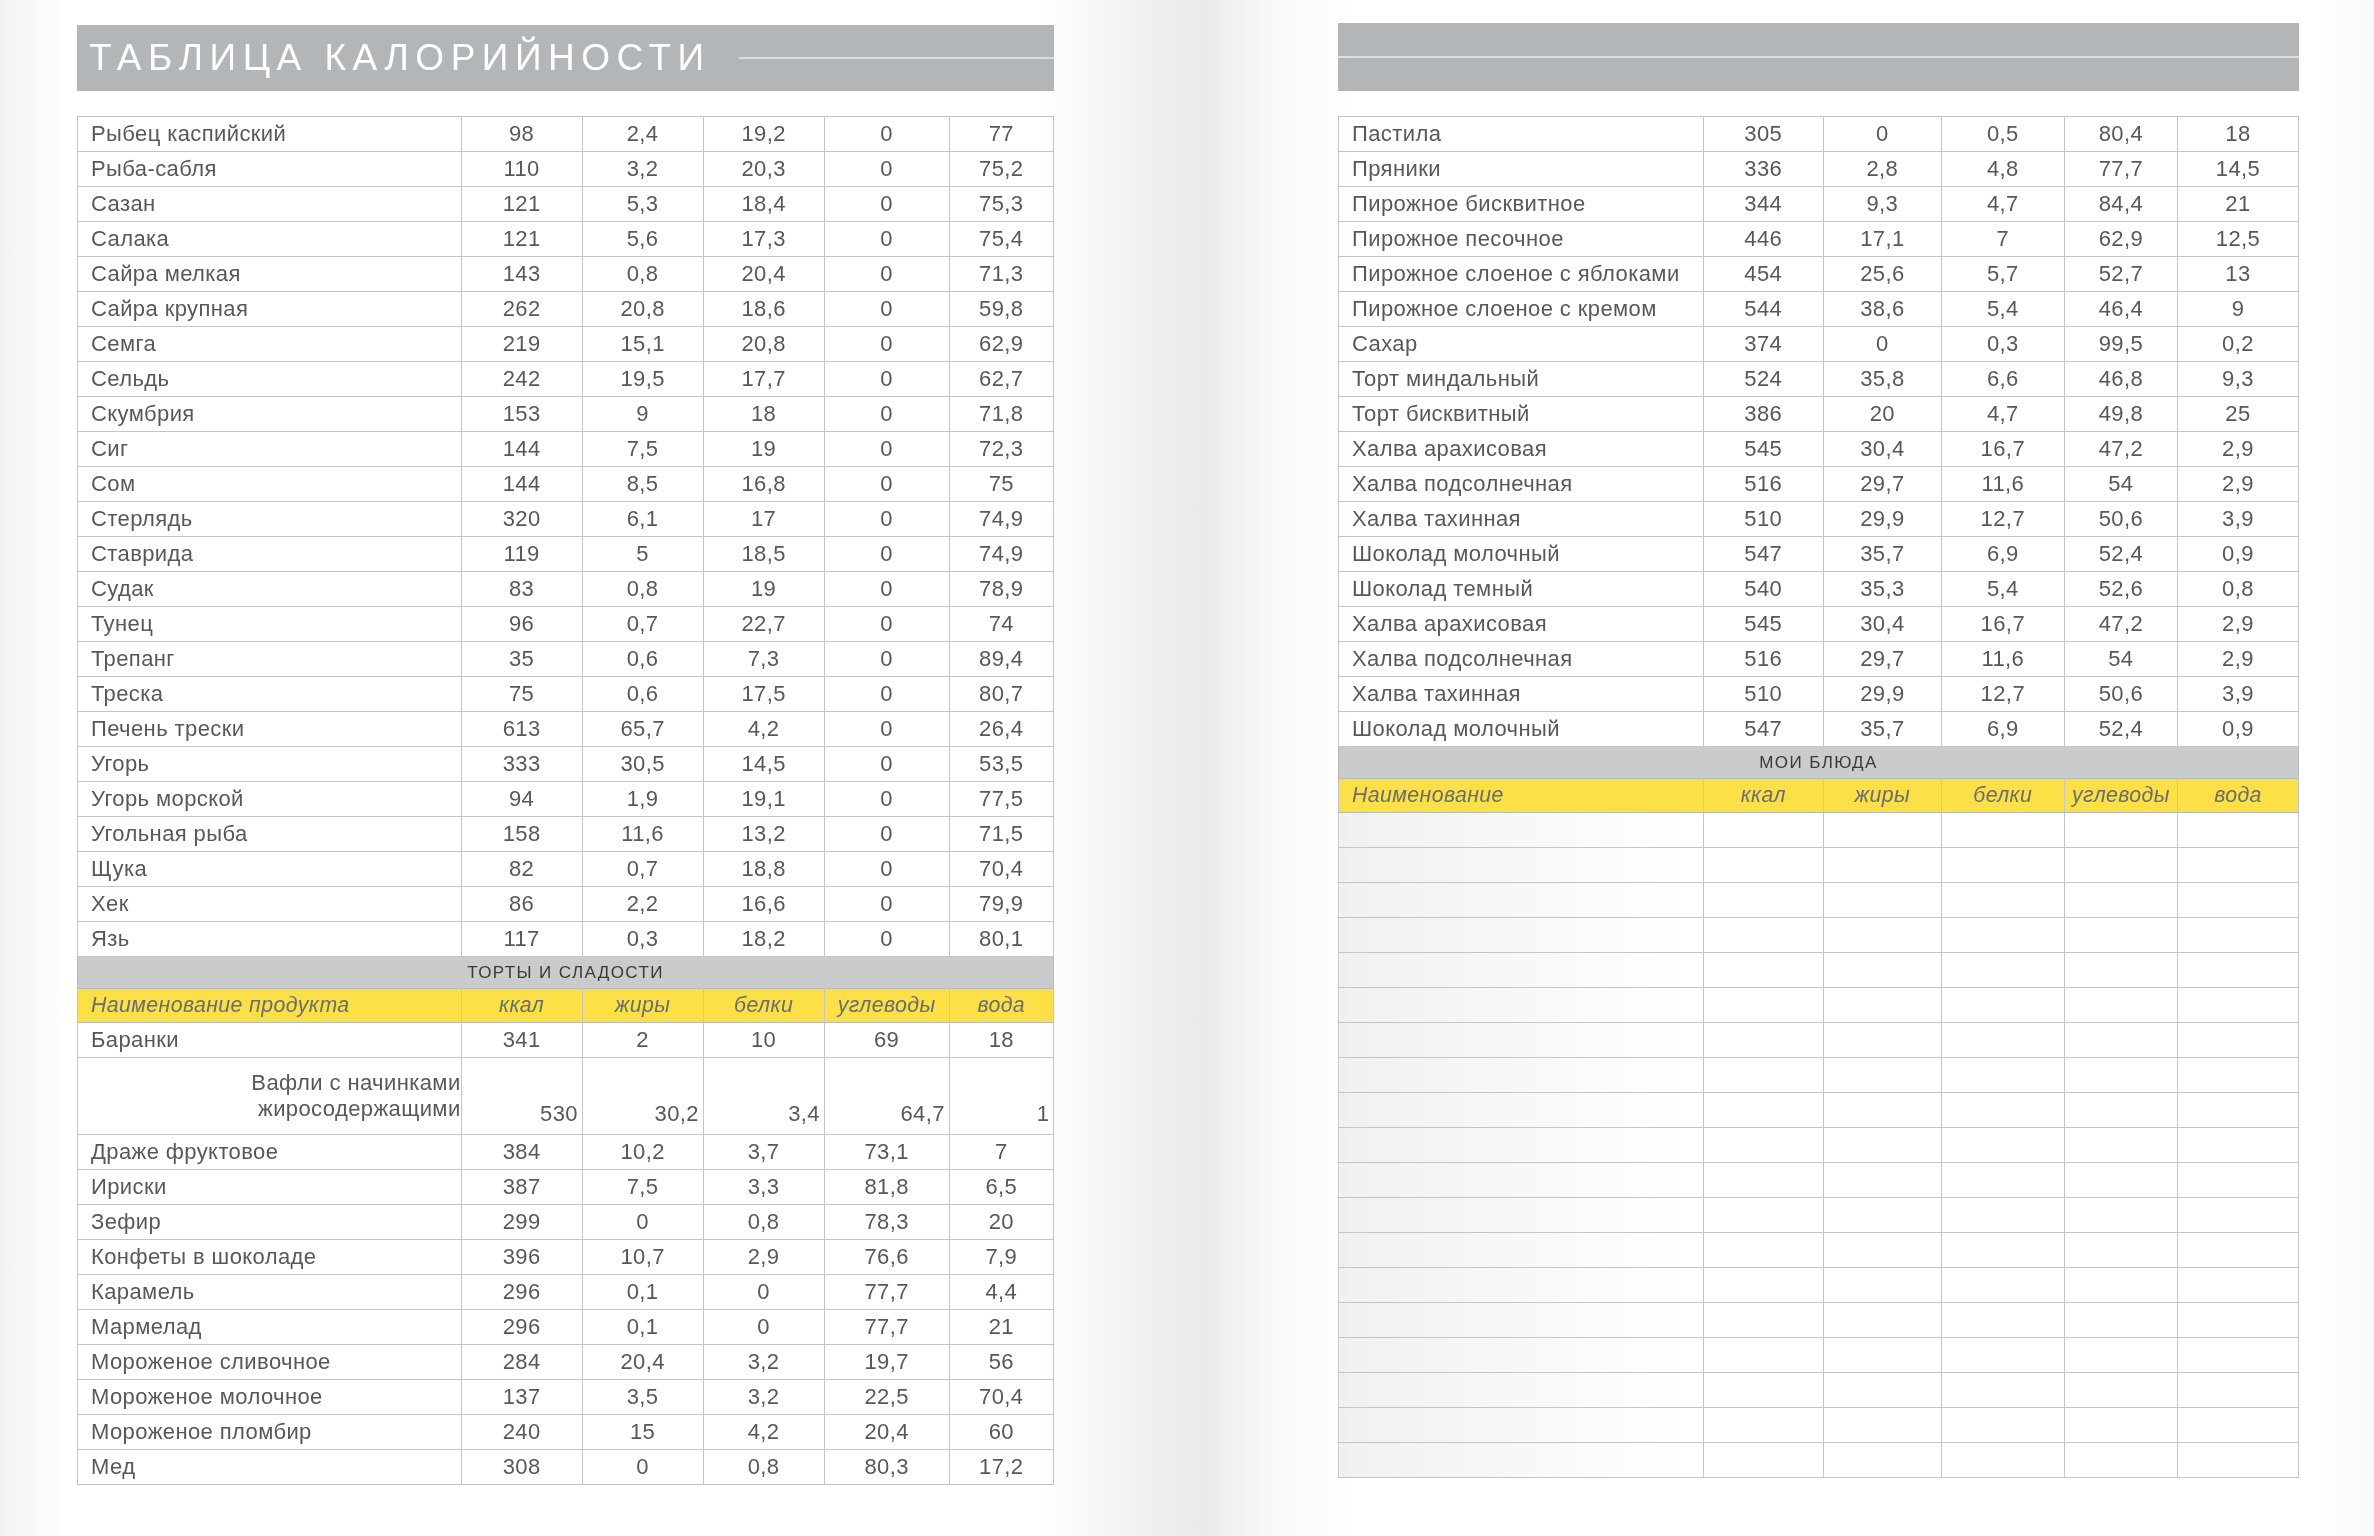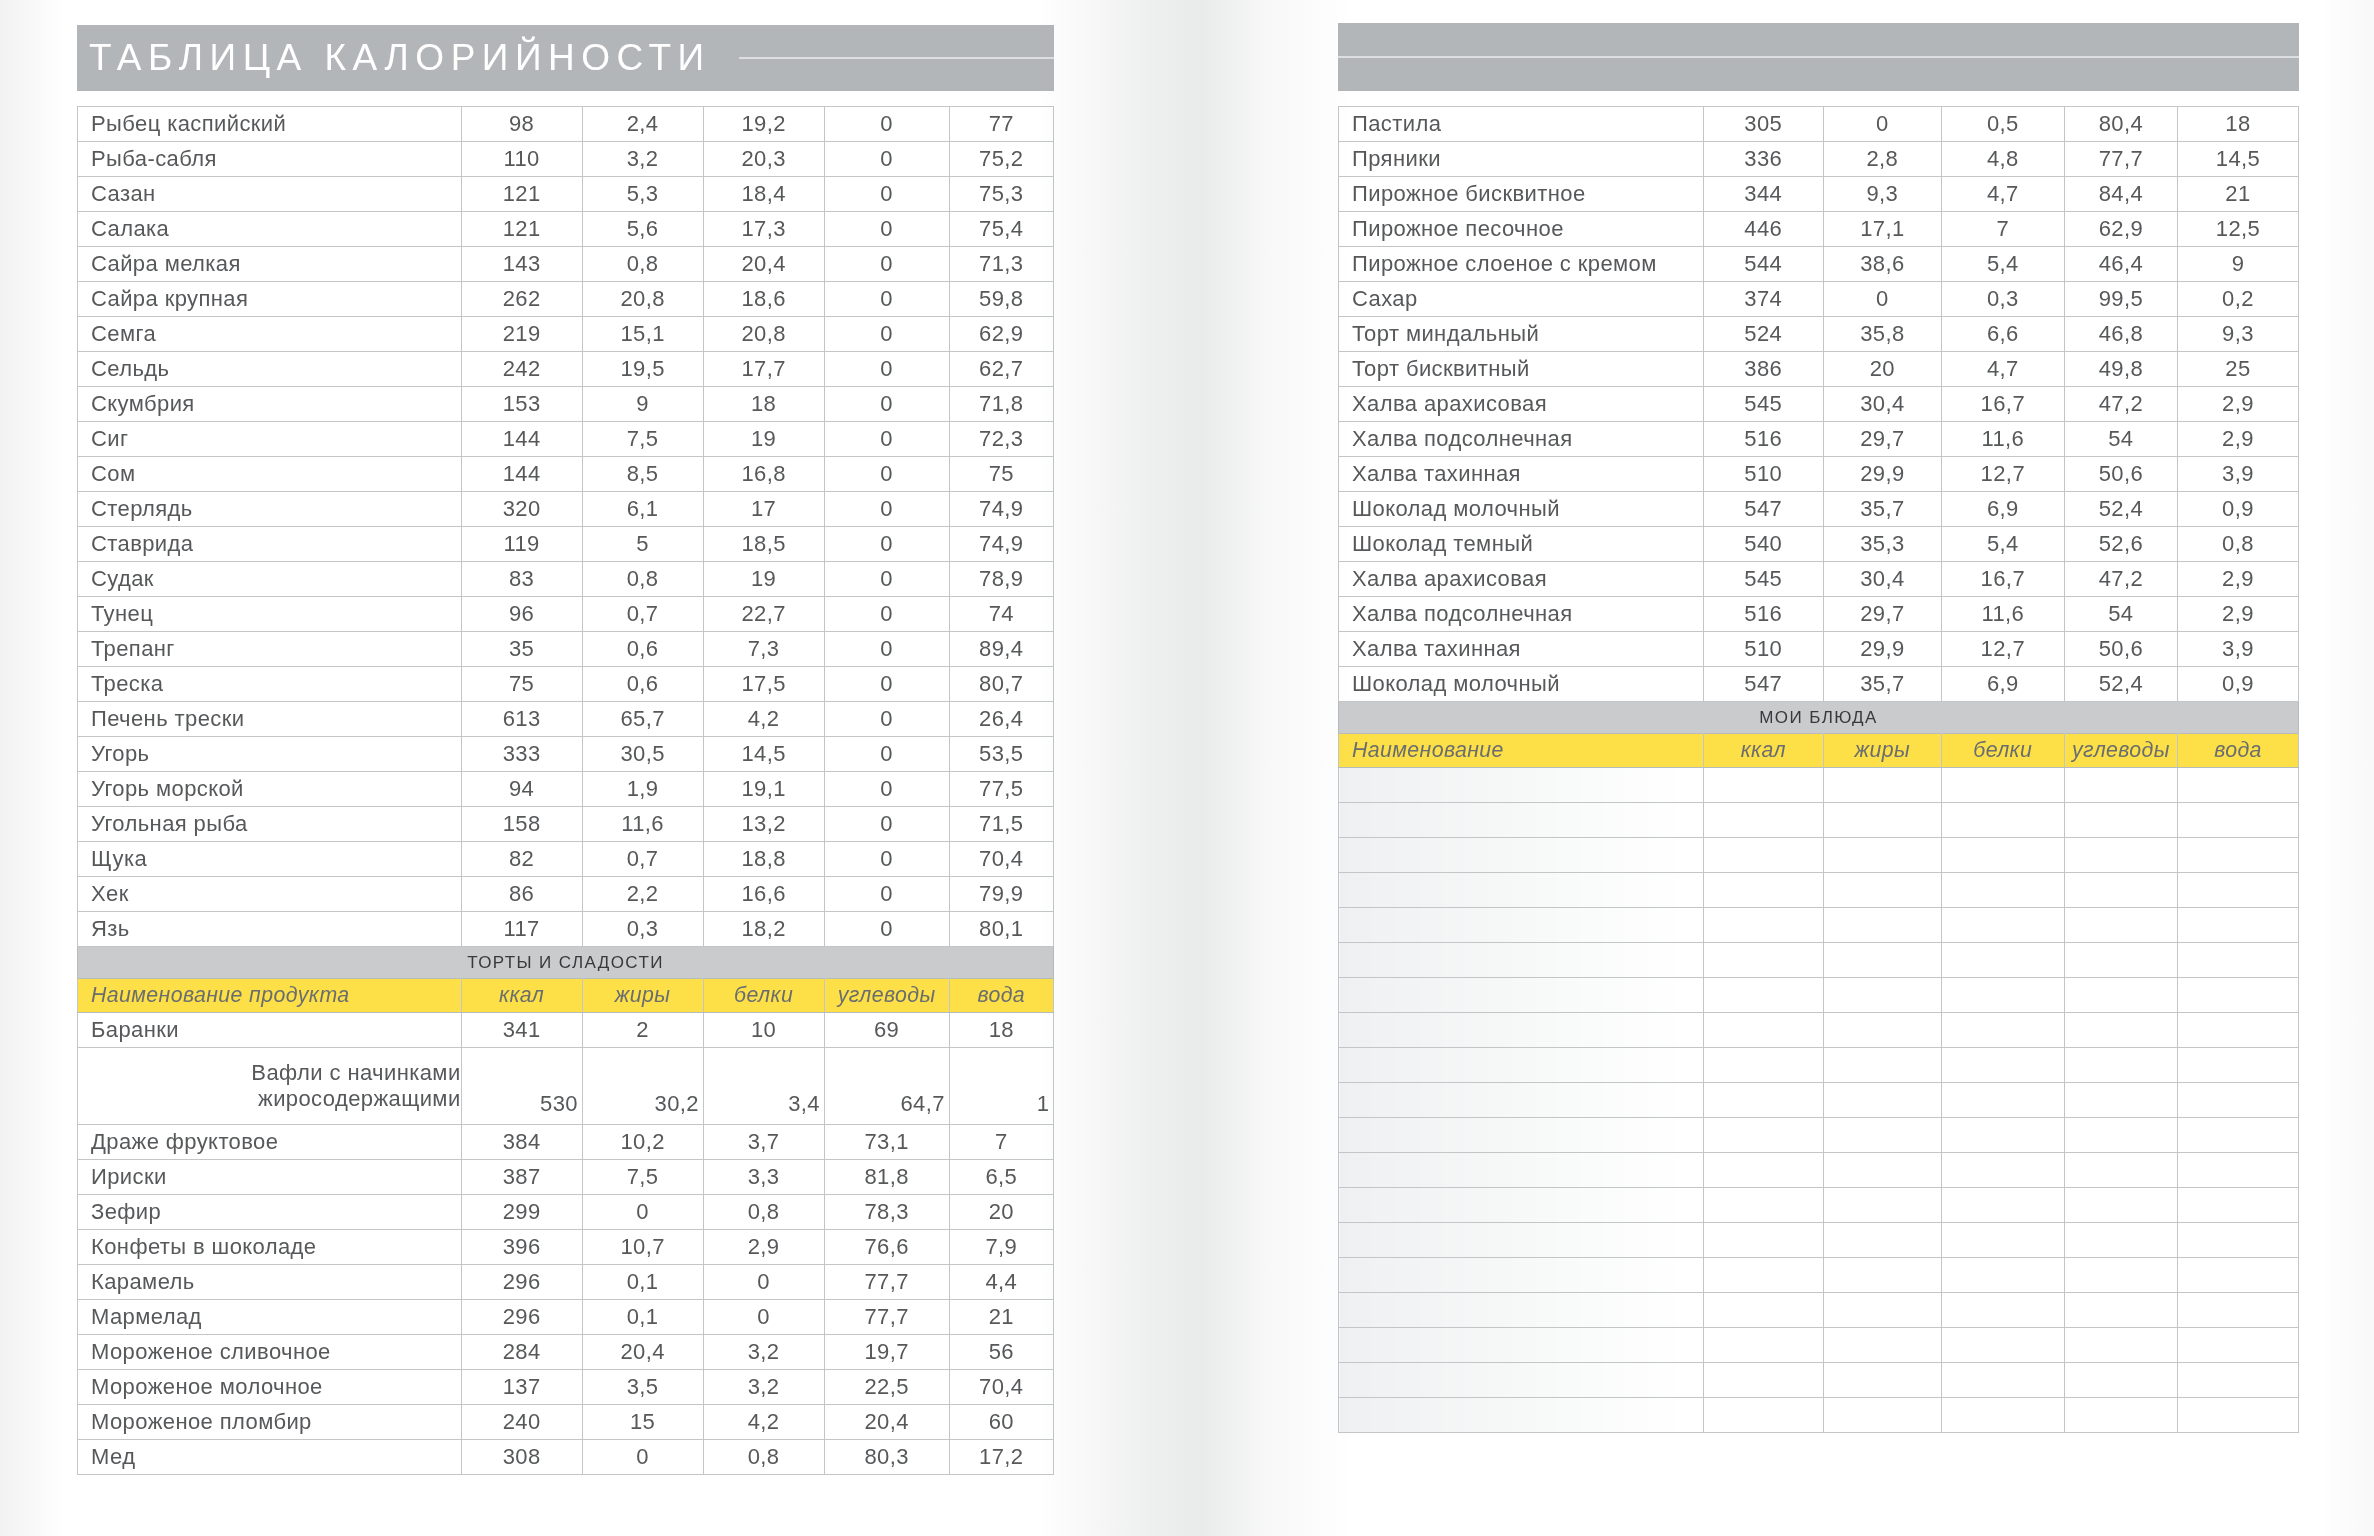--- a/index.html
+++ b/index.html
@@ -45,21 +45,21 @@
   }
   .bar .rule{
     flex:1 1 auto;height:1.9px;background:rgba(255,255,255,0.55);
     margin-left:28px;
   }
   .bar .rule-full{
     position:absolute;left:0;right:0;top:50%;height:1.9px;margin-top:-0.9px;
     background:rgba(255,255,255,0.55);
   }
   
-  table{width:100%;border-collapse:collapse;table-layout:fixed;margin-top:15px;}
+  table{width:100%;border-collapse:collapse;table-layout:fixed;margin-top:25px;}
   table.cont{margin-top:0;}
   td{
     border:0.9px solid #c3c6c8;height:34px;font-size:22px;
     letter-spacing:0.4px;color:#56585a;overflow:hidden;white-space:pre-line;
   }
   td.name{text-align:left;padding:0 0 0 13px;}
   td.num{text-align:center;padding:0 3.7px;}
   tr.tall td{height:69px;text-align:right;}
   tr.tall td.num{vertical-align:bottom;padding-bottom:7.4px;}
   
@@ -465,20 +465,28 @@
         </tr>
         <tr>
           <td class="name">Пирожное песочное</td>
           <td class="num">446</td>
           <td class="num">17,1</td>
           <td class="num">7</td>
           <td class="num">62,9</td>
           <td class="num">12,5</td>
         </tr>
         <tr>
+          <td class="name">Пирожное слоеное с яблоками</td>
+          <td class="num">454</td>
+          <td class="num">25,6</td>
+          <td class="num">5,7</td>
+          <td class="num">52,7</td>
+          <td class="num">13</td>
+        </tr>
+        <tr>
           <td class="name">Пирожное слоеное с кремом</td>
           <td class="num">544</td>
           <td class="num">38,6</td>
           <td class="num">5,4</td>
           <td class="num">46,4</td>
           <td class="num">9</td>
         </tr>
         <tr>
           <td class="name">Сахар</td>
           <td class="num">374</td>

